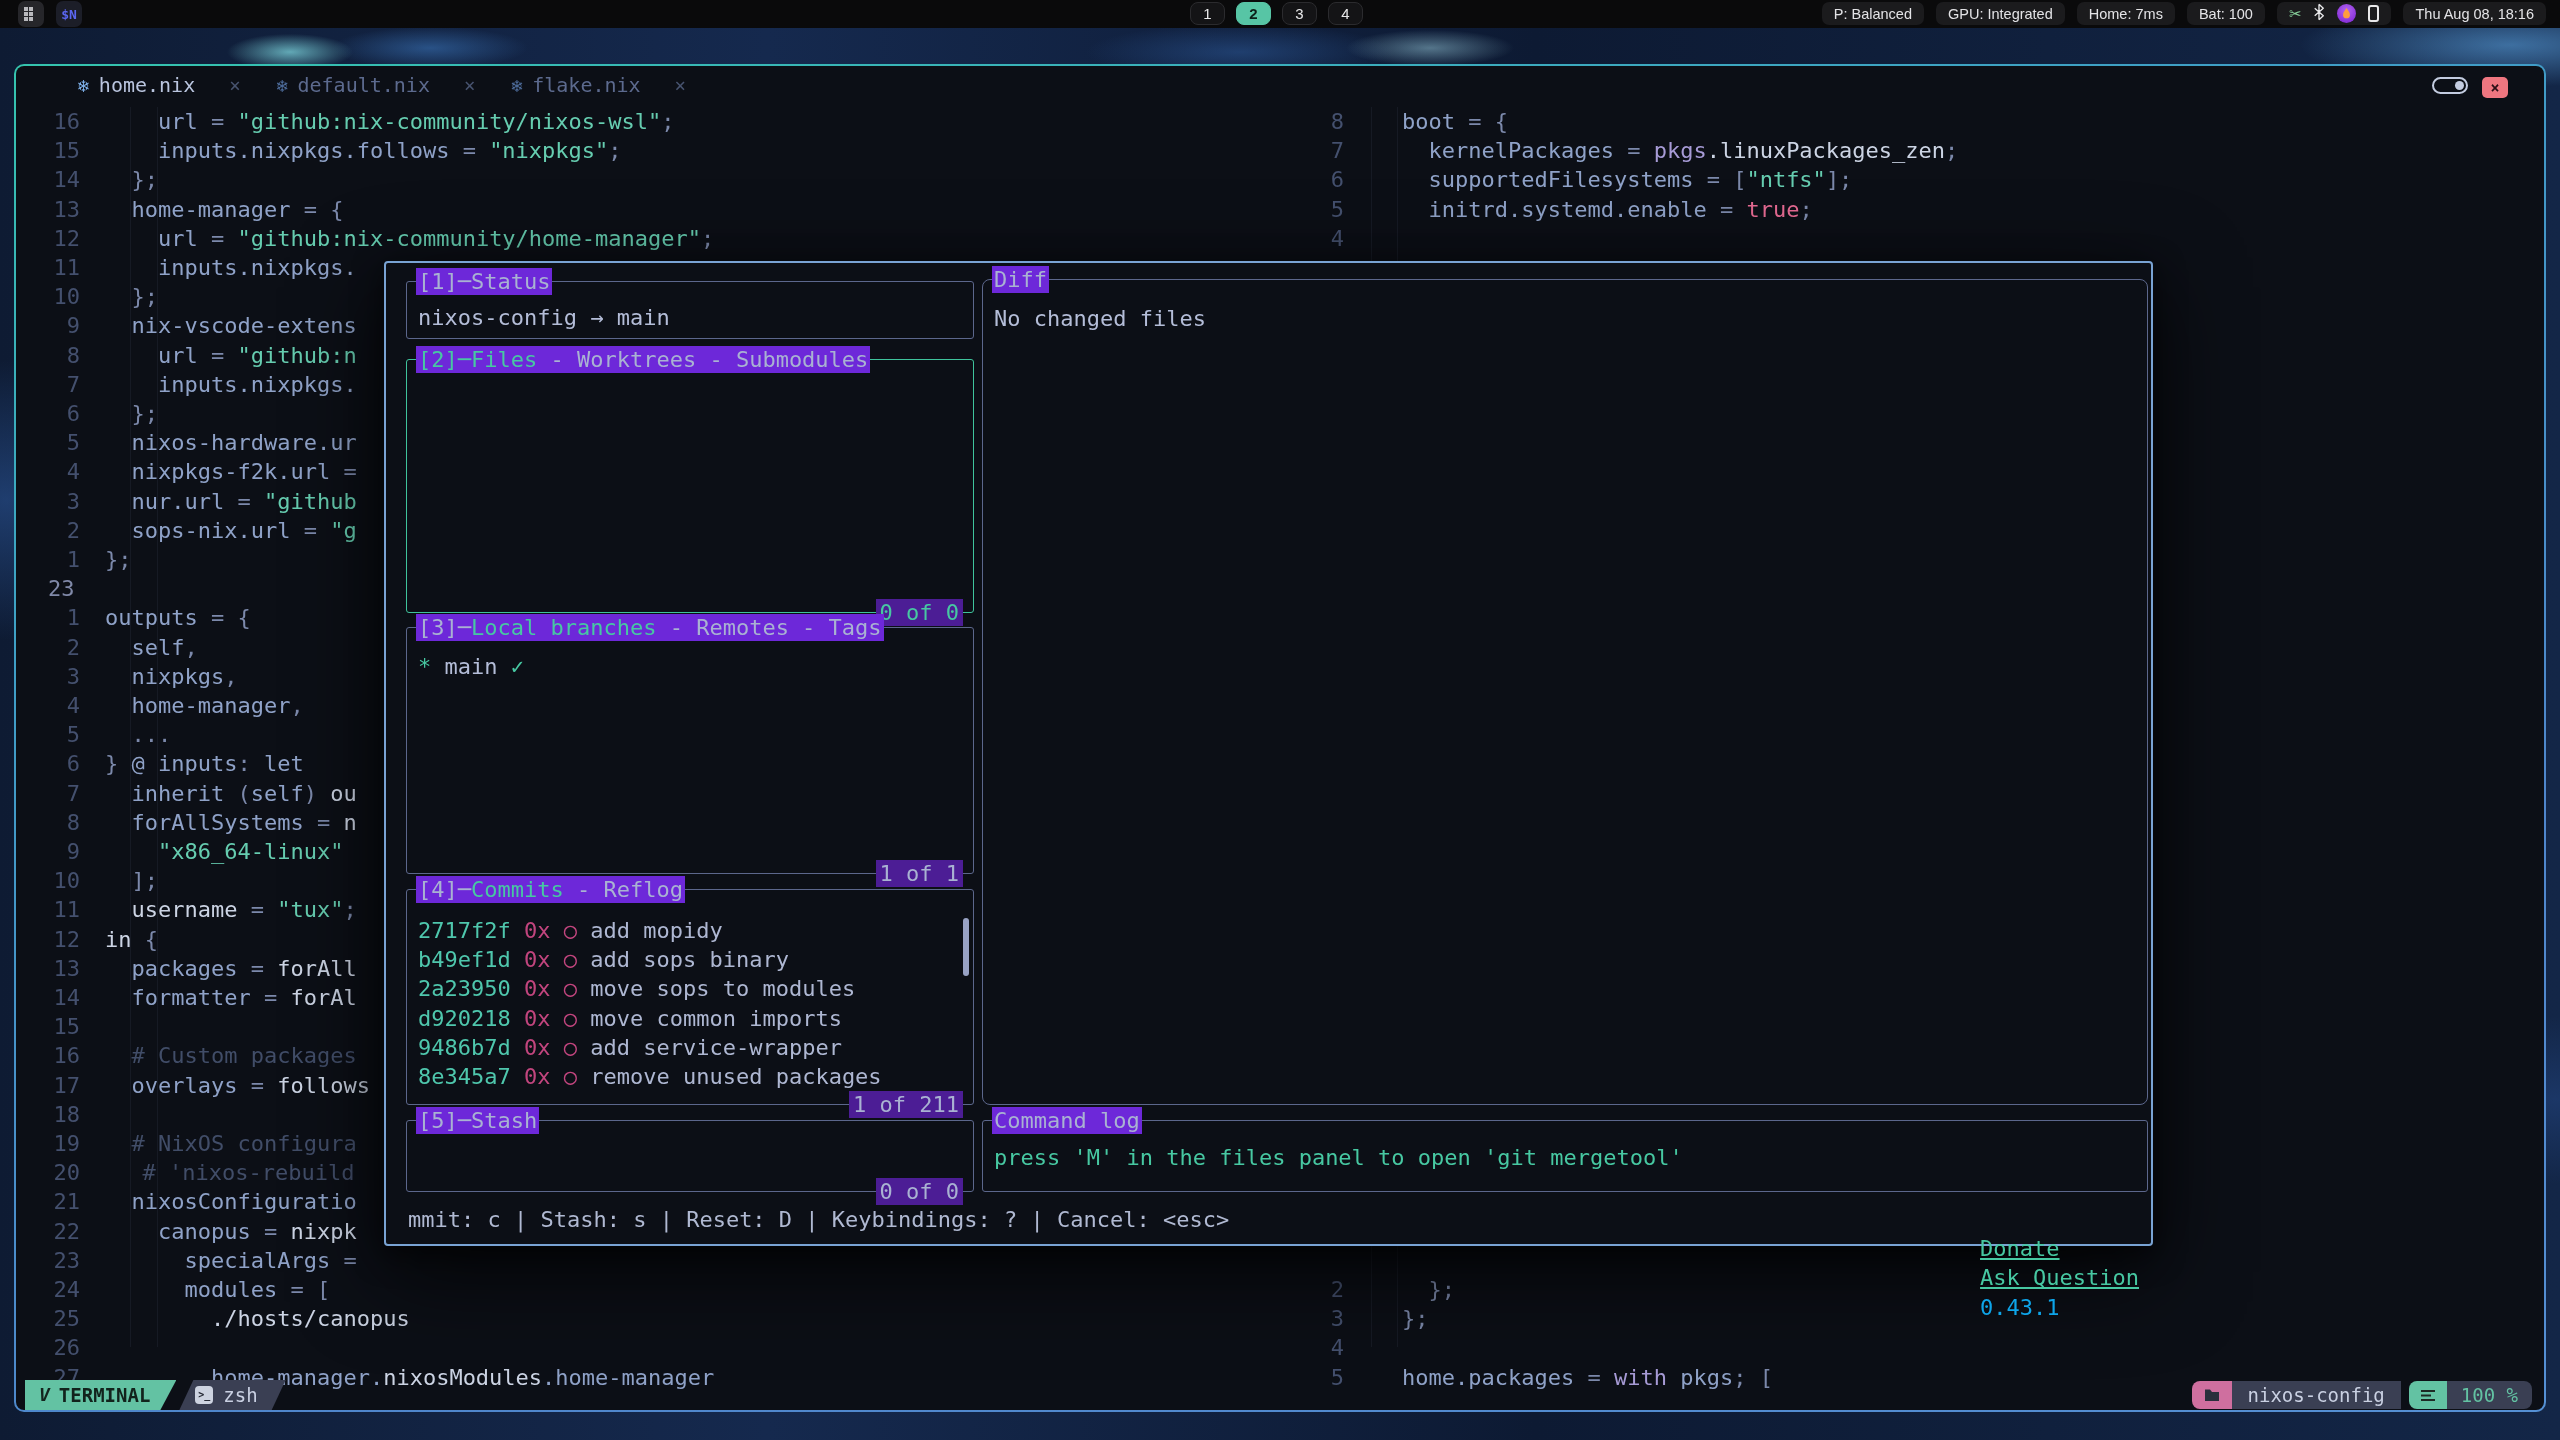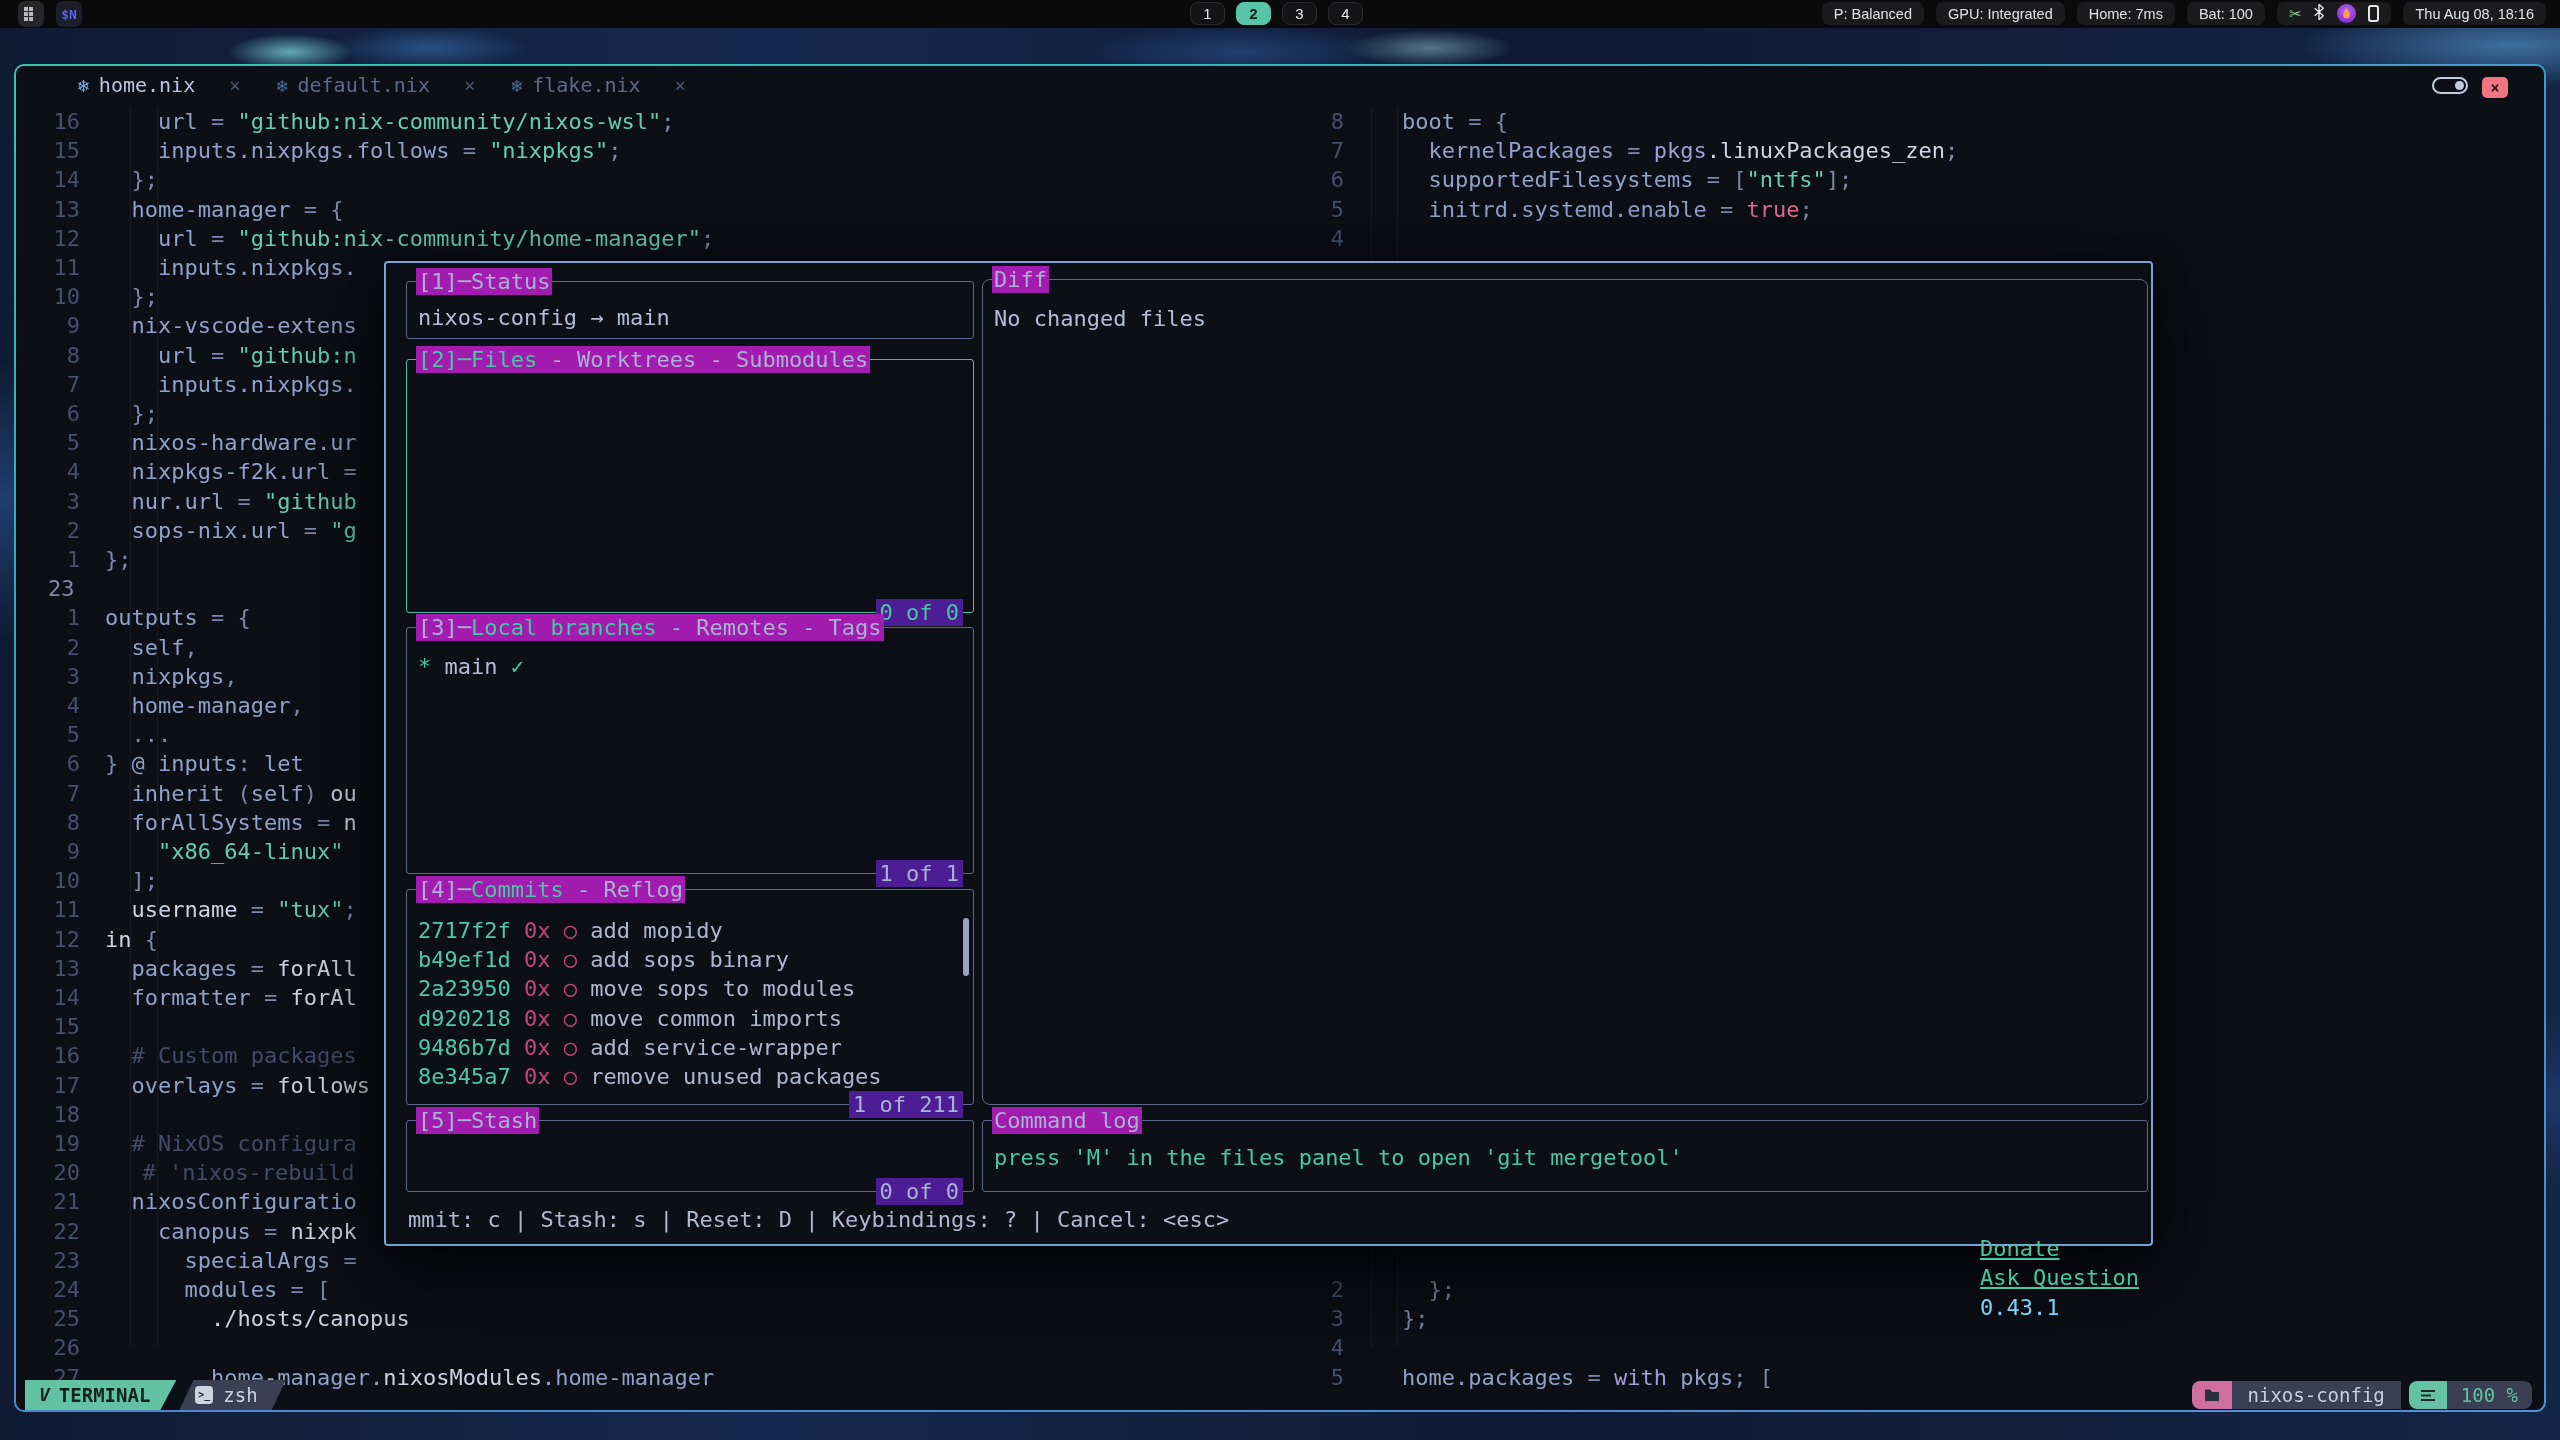--- a/index.html
+++ b/index.html
@@ -63,38 +63,38 @@
   .code { white-space:pre; }
   .t-id{color:#8fa2c8} .t-pn{color:#7c89ab} .t-st{color:#66cdb0} .t-wh{color:#ccd4e4}
   .t-cm{color:#414d68} .t-kw{color:#e56a92} .t-pu{color:#a79bd6}
   .iguide { position:absolute; top:41px; width:1px; height:1240px; background:rgba(140,160,200,.08); }
   
   .overlay { position:absolute; left:368px; top:195px; width:1769px; height:985px; background:#0c0f16;
              border:2px solid #79a3d4; border-radius:4px; z-index:5; font-size:22px;
              box-shadow: 0 26px 90px rgba(0,0,0,.75), 0 8px 30px rgba(0,0,0,.55); }
   .lg-panel { position:absolute; border:1px solid #5c678c; border-radius:3px; }
   .lg-panel.focus { border-color:#3fc39c; }
-  .lg-title { position:absolute; top:-14px; left:9px; background:#a21caf; padding:0 2px; white-space:pre; line-height:27px; }
+  .lg-title { position:absolute; top:-14px; left:9px; background:#6d28d9; padding:0 2px; white-space:pre; line-height:27px; }
   .lg-lbl { color:#a9b2d2; } .lg-panel.focus .lg-lbl { color:#47c8a2; }
   .lg-active { color:#47c8a2; } .lg-active.plain { color:#a9b2d2; }
   .lg-rest { color:#a9b2d2; }
   .lg-count { position:absolute; bottom:-14px; right:10px; background:#4c1d95; padding:0 4px; color:#a9b2d2; line-height:27px; }
   .lg-panel.focus .lg-count { color:#47c8a2; }
   .lg-content { color:#b4bdd8; white-space:pre; }
   .pad-status { padding:23px 0 0 11px; }
   .pad-row { padding:26px 0 0 11px; }
   .green { color:#47c8a2; }
   .branch-name { color:#b4bdd8; }
   .commit { height:29.2px; line-height:29.2px; white-space:pre; padding-left:11px; }
   .c-hash{color:#4fc7ad} .c-auth{color:#c2457e} .c-dot{color:#c2457e} .c-msg{color:#aeb7d2}
   .lg-scroll { position:absolute; right:4px; top:28px; width:6px; height:58px; background:#98a2c4; border-radius:3px; }
   .lg-opts { position:absolute; left:22px; top:942px; height:29.2px; line-height:29.2px; color:#b0b9d2; white-space:pre; }
   .lg-links { position:absolute; right:12px; top:942px; height:29.2px; line-height:29.2px; white-space:pre; }
   .lg-links a { color:#47c8a2; text-decoration:underline; margin-left:14px; cursor:pointer; }
-  .lg-ver { color:#7dd3fc; margin-left:14px;margin-top:16px; }
+  .lg-ver { color:#0ea5e9; margin-left:14px;margin-top:16px; }
   
   .sbar { position:absolute; left:0; right:0; bottom:0; height:30px; z-index:6; display:flex; align-items:center; }
   .seg-term { height:30px; line-height:30px; background:#63c2a3; color:#12231c; font-weight:bold; font-size:19px;
               padding:0 26px 0 14px; display:flex; align-items:center; gap:9px; margin-left:9px;
               clip-path:polygon(0 0,100% 0,calc(100% - 16px) 100%,0 100%); }
   .vico { font-weight:900; font-size:18px; color:#14251e; font-style:italic; }
   .seg-zsh { height:30px; line-height:30px; background:#3a3f53; color:#c9d0e2; font-size:19px; margin-left:3px;
              padding:0 28px 0 16px; display:flex; align-items:center; gap:10px;
              clip-path:polygon(14px 0,100% 0,calc(100% - 14px) 100%,0 100%); }
   .zico { width:18px; height:18px; background:#cdd3e0; border-radius:4px; color:#272b36; font-size:10px; font-weight:bold;

